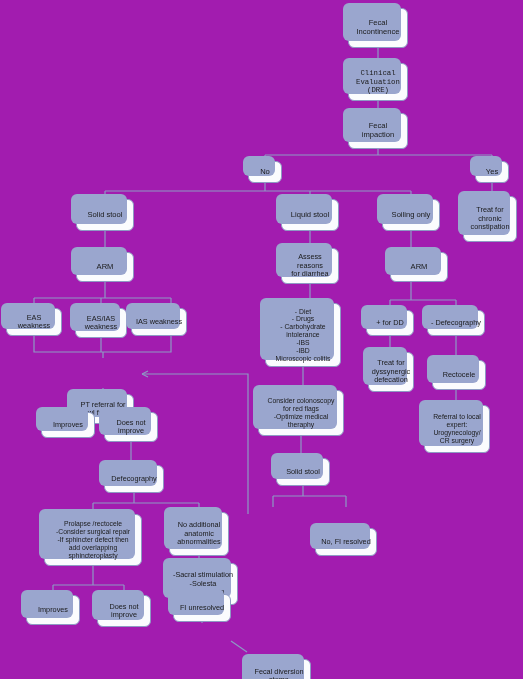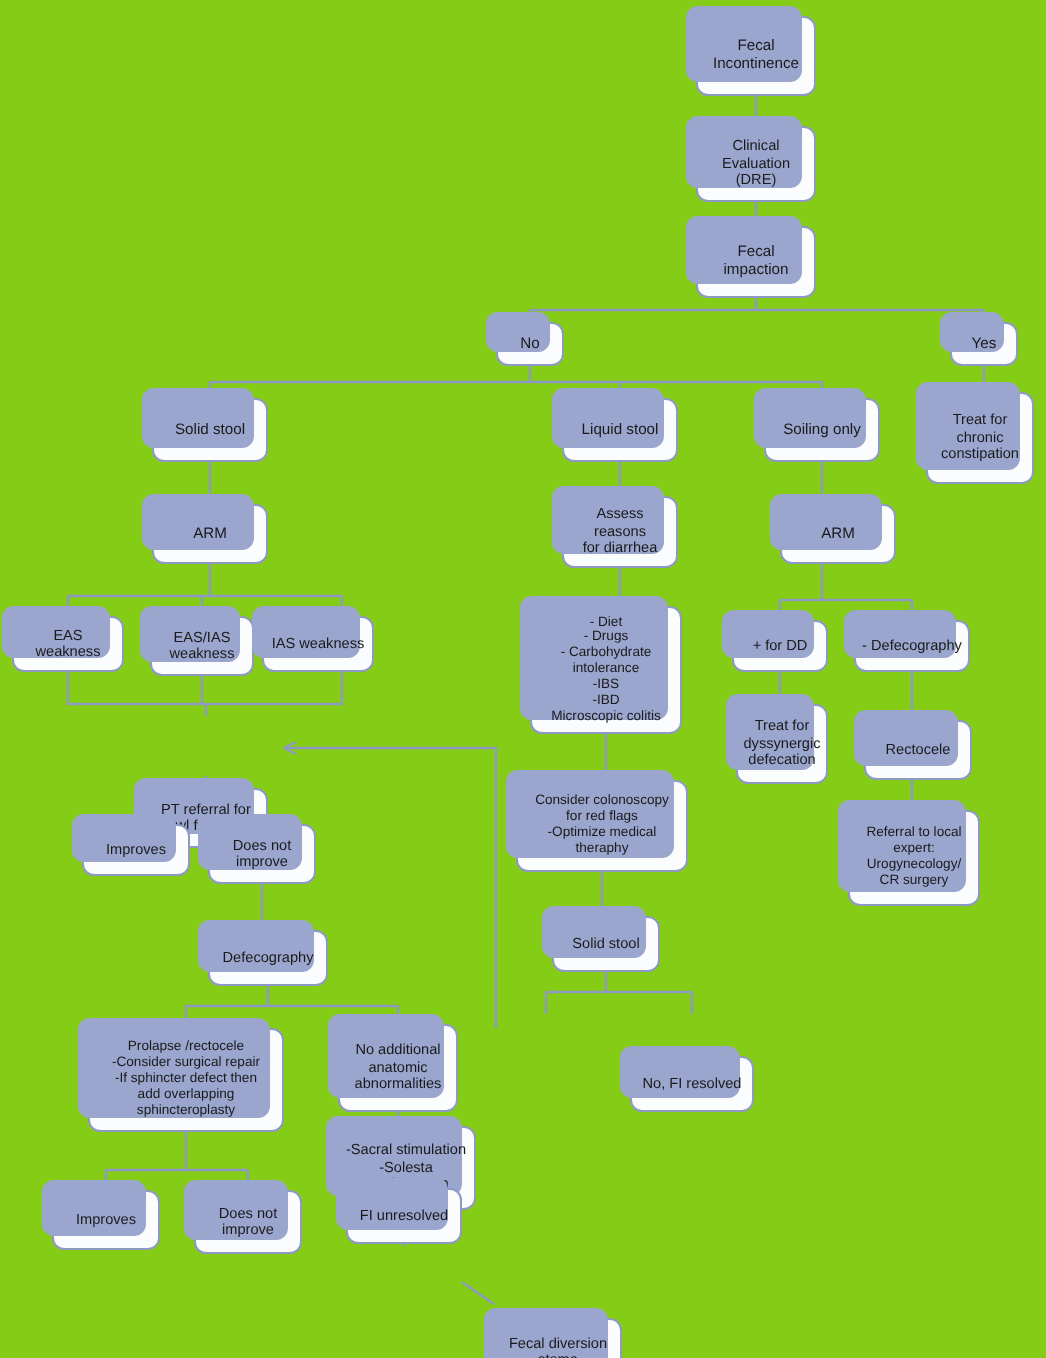--- a/index.html
+++ b/index.html
@@ -8,21 +8,21 @@
     padding: 0;
     background: #ffffff;
   }
   body {
     font-family: "Liberation Sans", sans-serif;
   }
   #chart {
     position: relative;
     width: 523px;
     height: 679px;
-    background: #84cc16;
+    background: #a21caf;
     overflow: hidden;
   }
   
   #edges {
     position: absolute;
     left: 0;
     top: 0;
     width: 523px;
     height: 679px;
   }
@@ -144,21 +144,21 @@
 
       <path d="M456,336 L456,360"></path>
       <path d="M456,390 L456,405"></path>
     </g>
   </svg>
 
   <div class="node lg" style="left: 348px; top: 8px; width: 60px; height: 40px;">
     <span class="txt">Fecal
 Incontinence</span>
   </div>
-  <div class="node" style="left: 348px; top: 63px; width: 60px; height: 38px;">
+  <div class="node" style="left: 348px; top: 63px; width: 60px; height: 38px; font-family: Liberation Mono, monospace;">
     <span class="txt">Clinical
 Evaluation (DRE)</span>
   </div>
   <div class="node lg" style="left: 348px; top: 113px; width: 60px; height: 36px;">
     <span class="txt">Fecal
 impaction</span>
   </div>
   <div class="node lg" style="left: 248px; top: 161px; width: 34px; height: 22px;">
     <span class="txt">No</span>
   </div>

